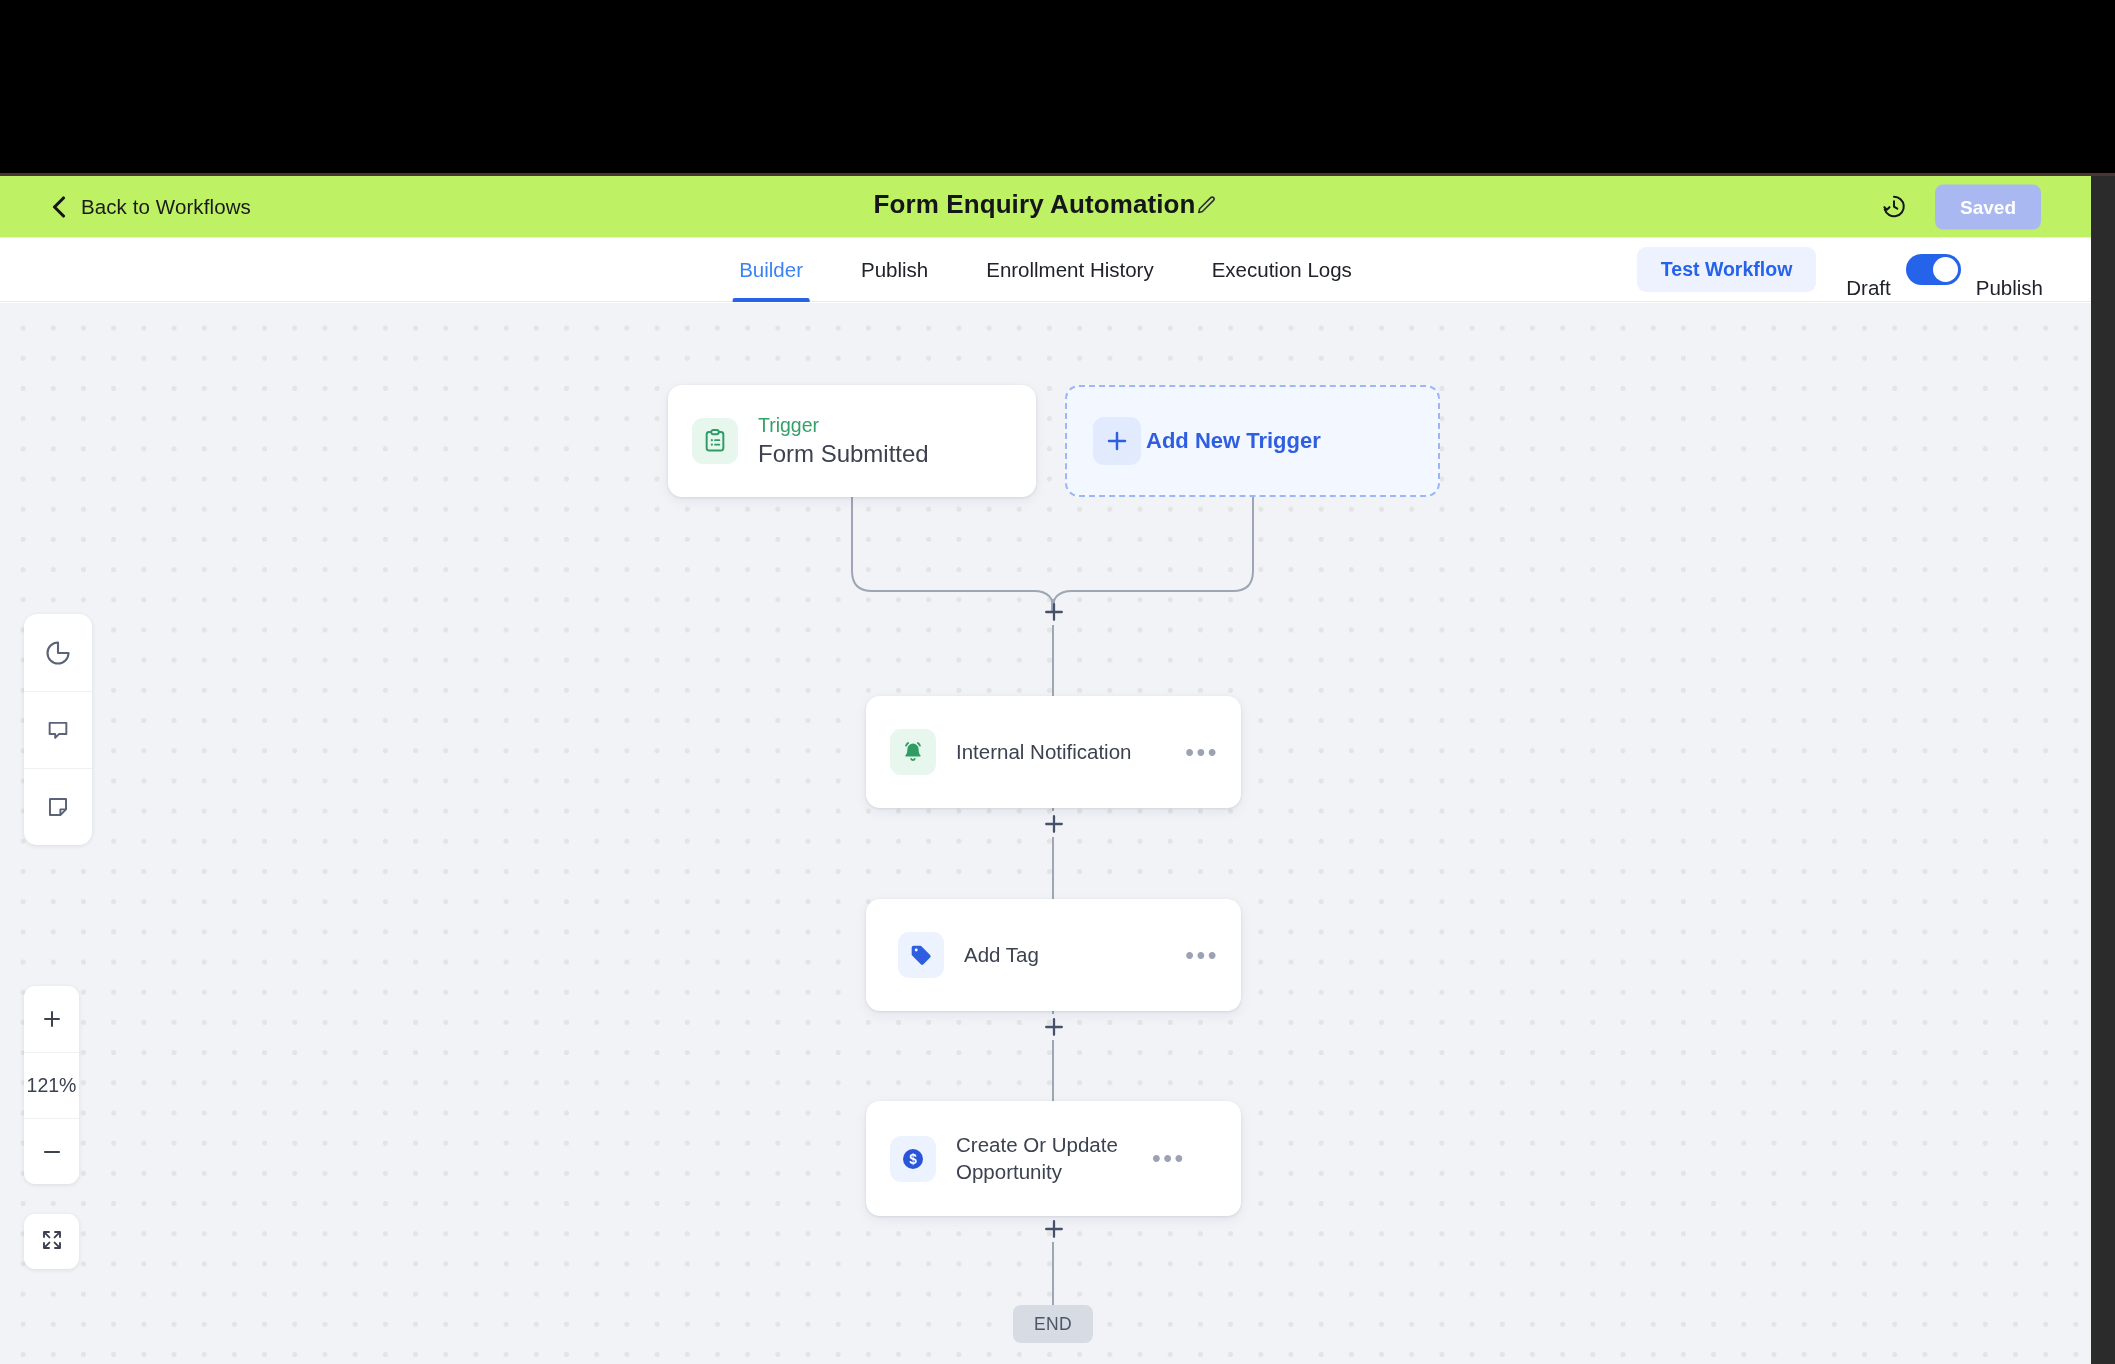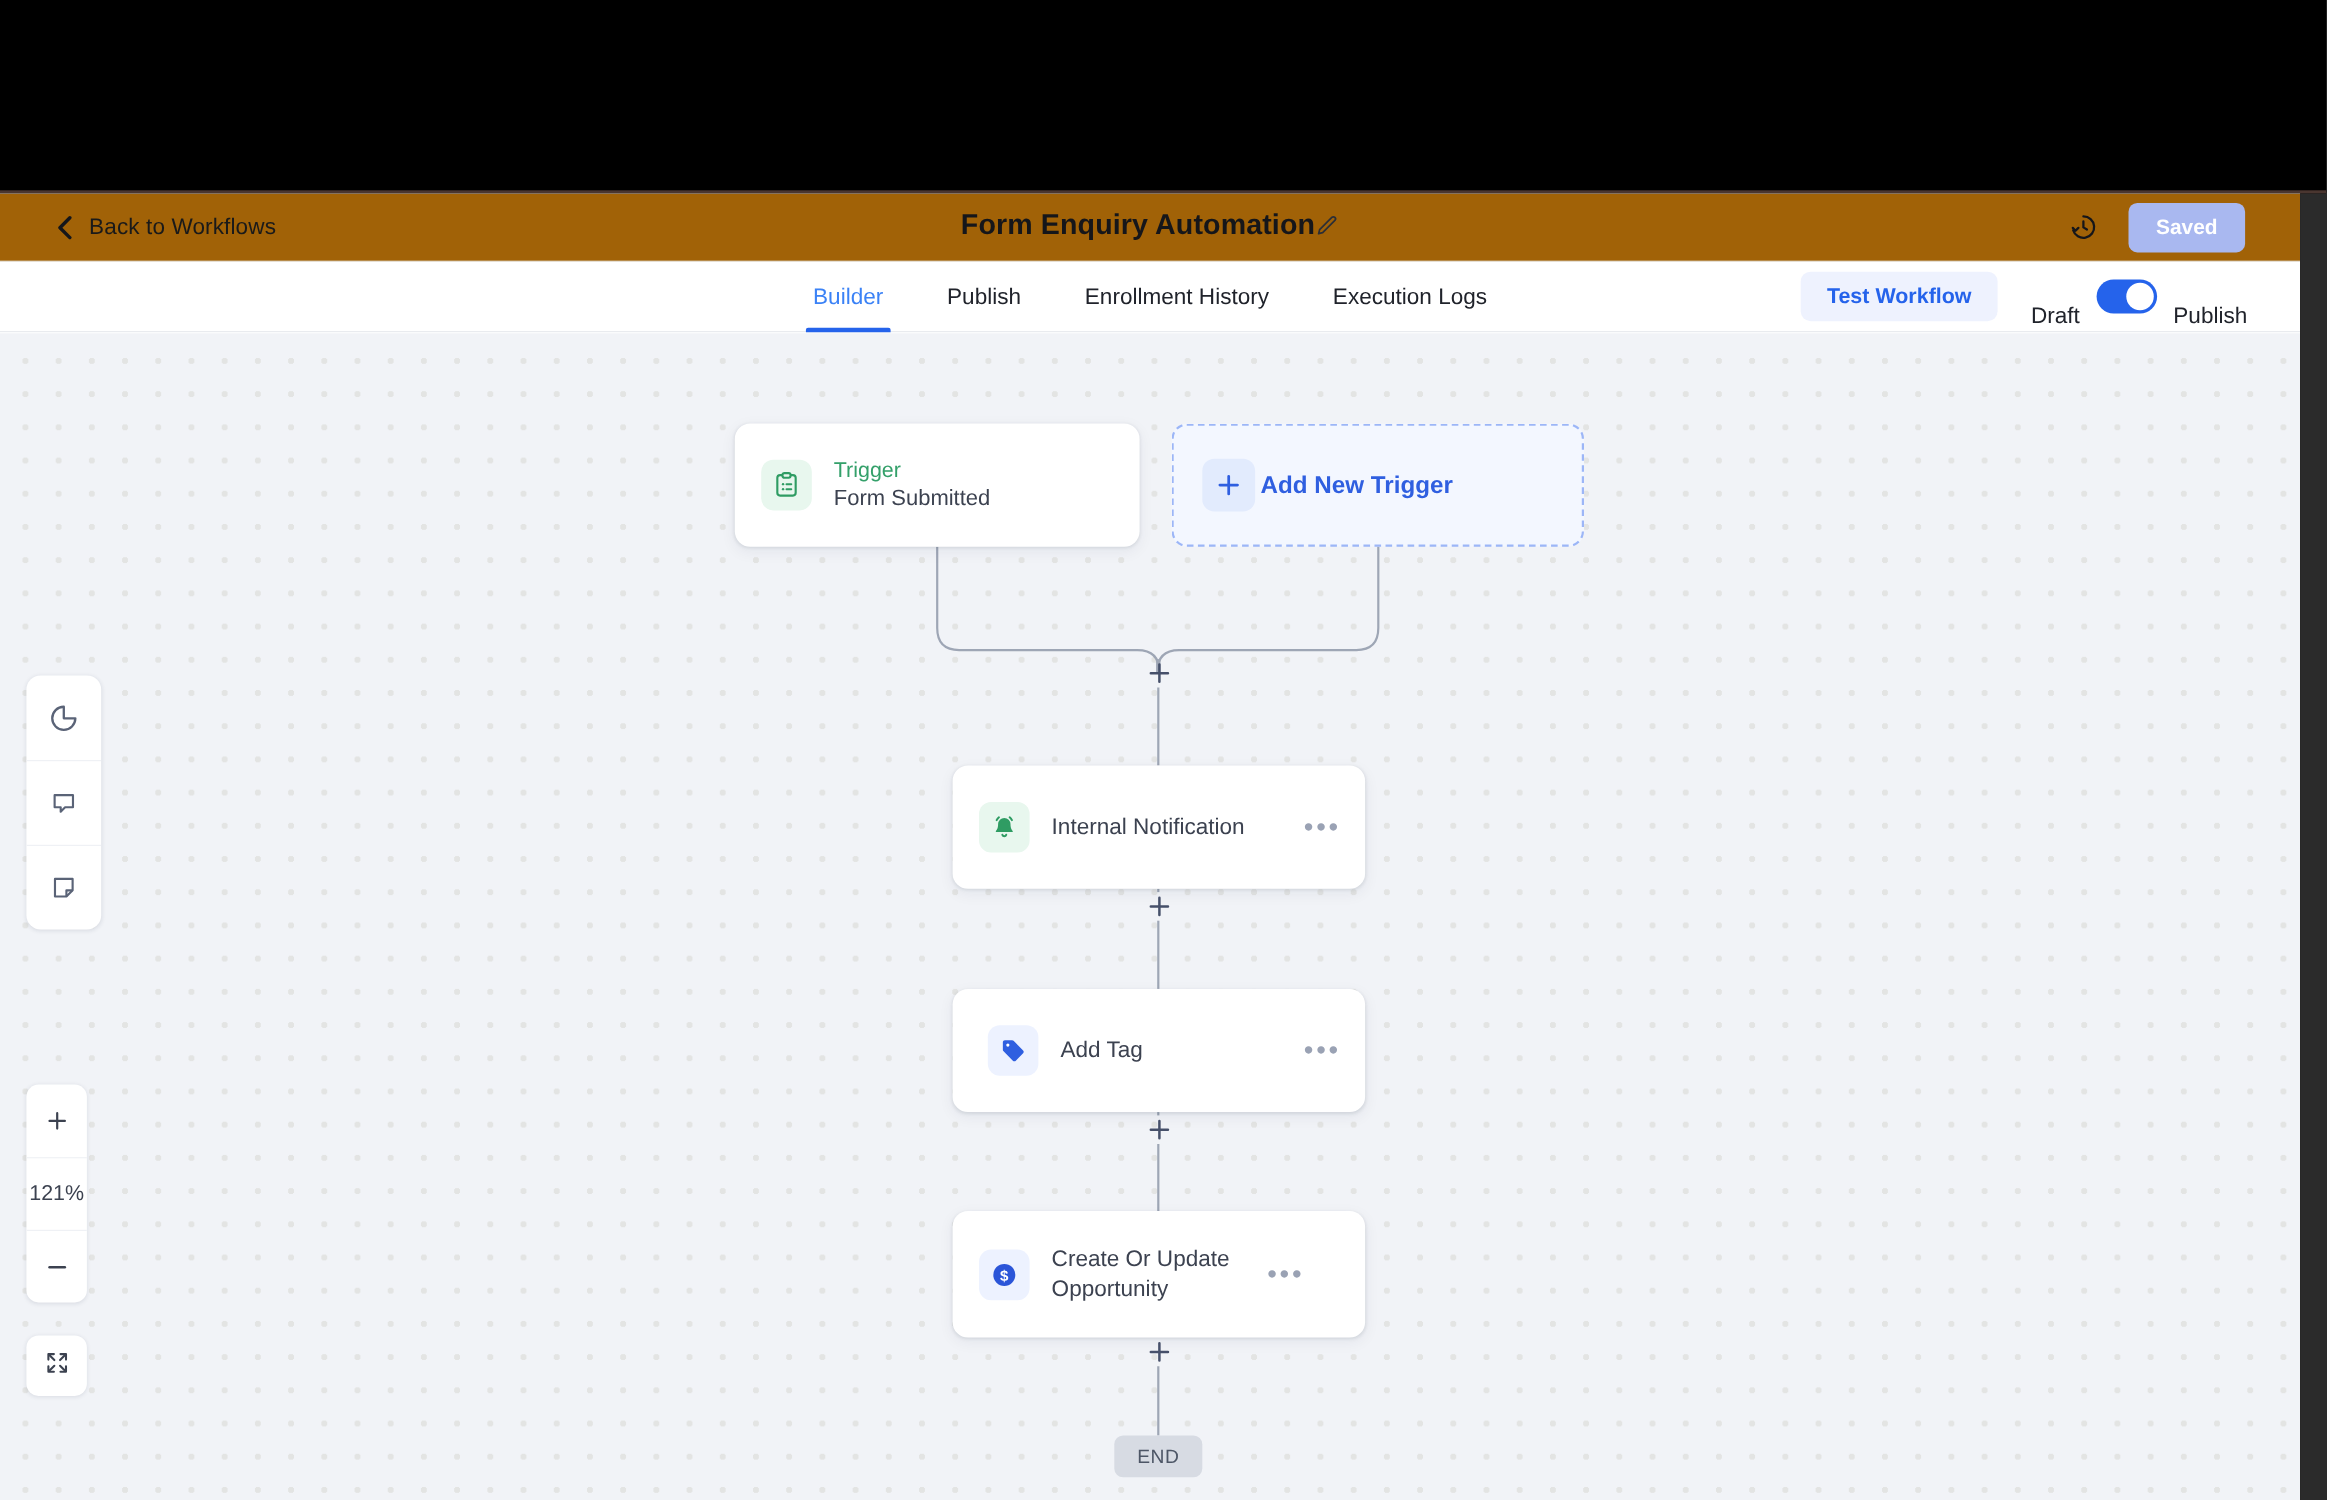--- a/index.html
+++ b/index.html
@@ -13,21 +13,21 @@
 
   
   .top-black { position: absolute; left: 0; top: 0; width: 2115px; height: 175px; background: #000; }
   .top-black-line { position: absolute; left: 0; top: 173px; width: 2115px; height: 3px; background: #4a3630; }
   .right-dark { position: absolute; right: 0; top: 176px; width: 24px; height: 1188px; background: #2b2b2b; z-index: 60; }
 
   
   .app { position: absolute; left: 0; top: 176px; width: 2091px; height: 1188px; background: #fff; overflow: hidden; }
 
   
-  .header { position: relative; height: 62px; background: #a16207; border-bottom: 1px solid #ecedef; }
+  .header { position: relative; height: 62px; background: #bef264; border-bottom: 1px solid #ecedef; }
   .back-btn { position: absolute; left: 52px; top: 50%; transform: translateY(-50%); display: flex; align-items: center; gap: 15px; cursor: pointer; }
   .back-chevron { width: 14px; height: 22px; position: relative; }
   .back-chevron svg { display: block; }
   .back-label { font-size: 20.5px; color: #1a1a1a; letter-spacing: .1px; }
 
   .title-wrap { position: absolute; left: 50%; transform: translateX(-50%); top: 50%; margin-top: -18px; display: flex; align-items: center; gap: 0; }
   .title-text { font-size: 26px; font-weight: 700; color: #15161a; letter-spacing: .1px; }
   .pencil-icon { width: 22px; height: 22px; cursor: pointer; }
 
   .hdr-right { position: absolute; right: 50px; top: 50%; transform: translateY(-50%); display: flex; align-items: center; gap: 28px; }
@@ -65,21 +65,21 @@
   .node {
     position: absolute; background: #fff; border-radius: 14px;
     box-shadow: 0 1px 3px rgba(25,35,60,.10), 0 4px 14px rgba(25,35,60,.06);
     display: flex; align-items: center; cursor: pointer;
   }
   .node-ico { width: 46px; height: 46px; border-radius: 11px; display: flex; align-items: center; justify-content: center; flex: 0 0 auto; }
   .ico-green { background: #e8f7ee; }
   .ico-blue { background: #edf2ff; }
   .node-txt { margin-left: 20px; flex: 1 1 auto; min-width: 0; }
   .node-kicker { font-size: 19.5px; color: #34a06a; line-height: 1.25; }
-  .node-sub { font-size: 20px; color: #3c4250; line-height: 1.3; }
+  .node-sub { font-size: 24px; color: #3c4250; line-height: 1.3; }
   .node-title { font-size: 20.5px; color: #3c4250; line-height: 1.28; }
   .dots-menu { flex: 0 0 auto; margin-right: 22px; color: #9aa2b4; font-size: 25px; letter-spacing: 2.5px; line-height: 1; cursor: pointer; }
 
   
   #trigger-node { left: 668px; top: 82px; width: 368px; height: 112px; padding-left: 24px; }
   
   #add-trigger-node {
     left: 1065px; top: 82px; width: 375px; height: 112px; padding-left: 26px;
     background: #f3f7ff; border: 2px dashed #9cb6f7; box-shadow: none;
   }

